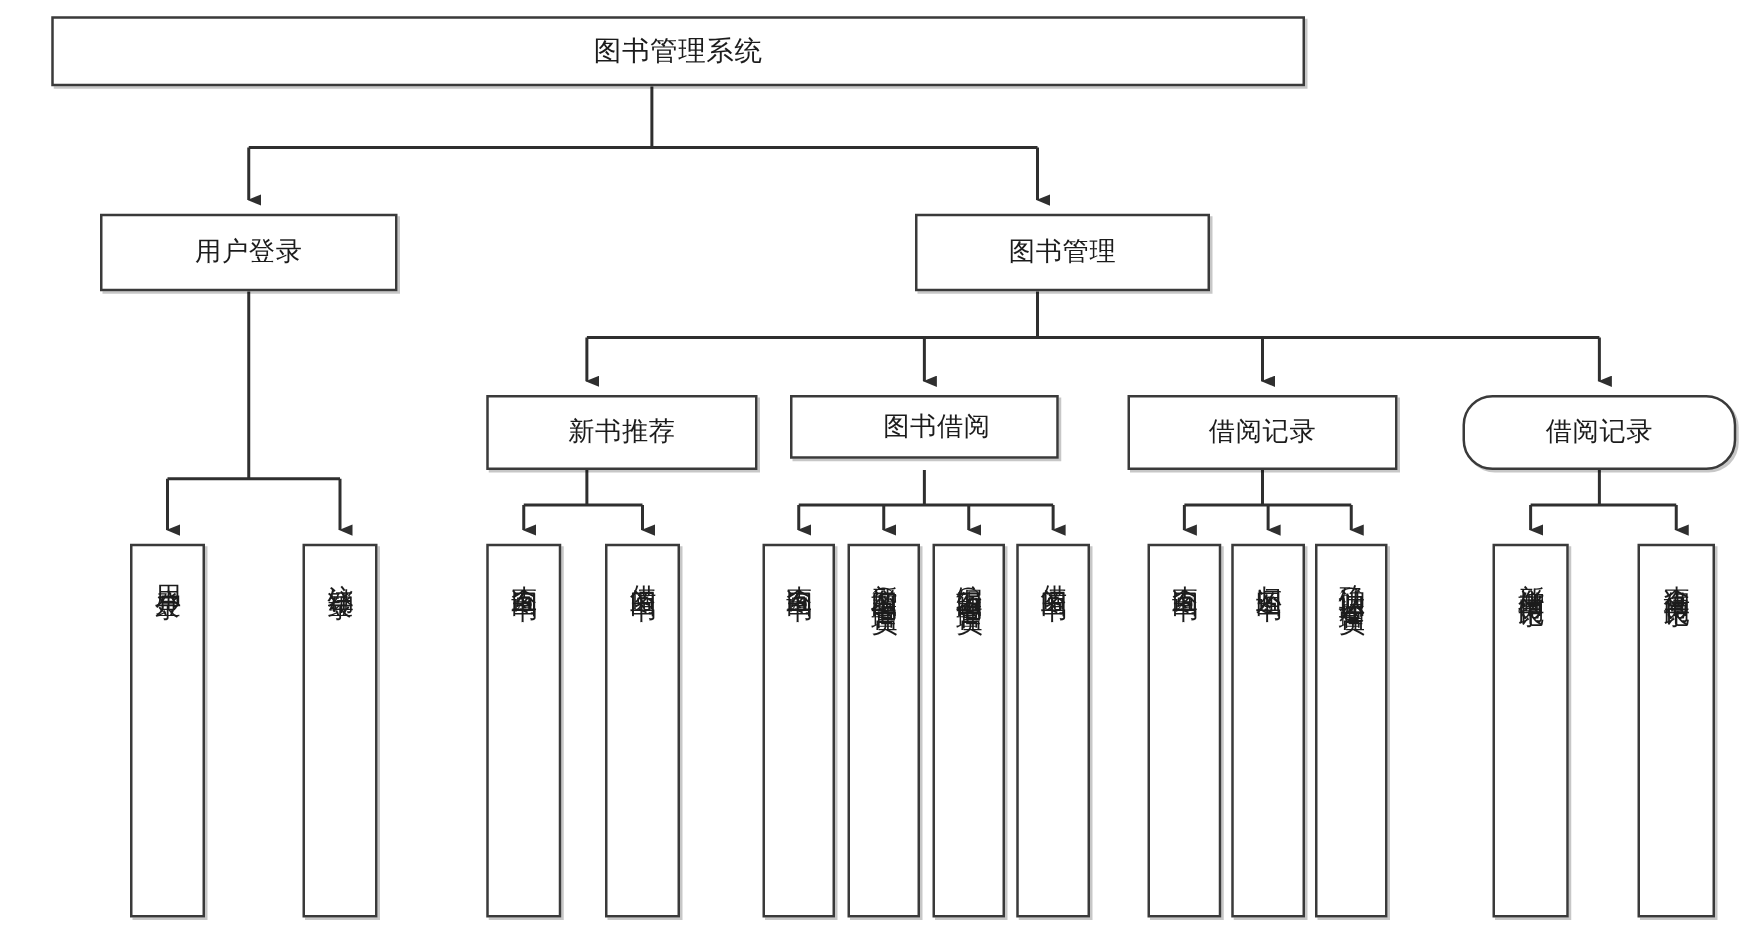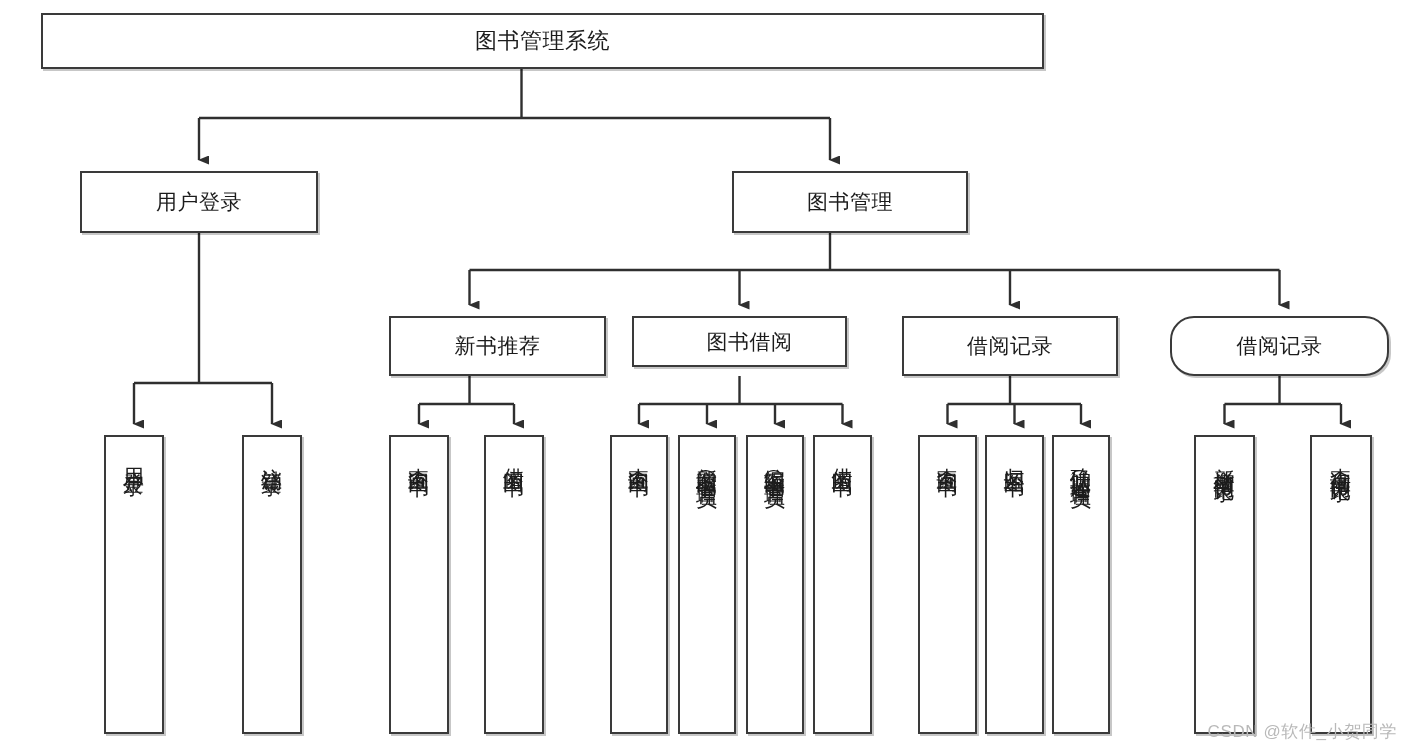--- a/index.html
+++ b/index.html
@@ -172,14 +172,13 @@
         <span class="node-label">确认归还（管理员）</span>
       </div>
       <div class="node-box vertical" style="left: 1194px; top: 435px; width: 61px; height: 299px;">
         <span class="node-label">新增借阅记录</span>
       </div>
       <div class="node-box vertical" style="left: 1310px; top: 435px; width: 62px; height: 299px;">
         <span class="node-label">查询借阅记录</span>
       </div>
     </div>
 
-  <div class="watermark">CSDN @软件_小贺同学</div>
 </div>
 
 </body></html>

